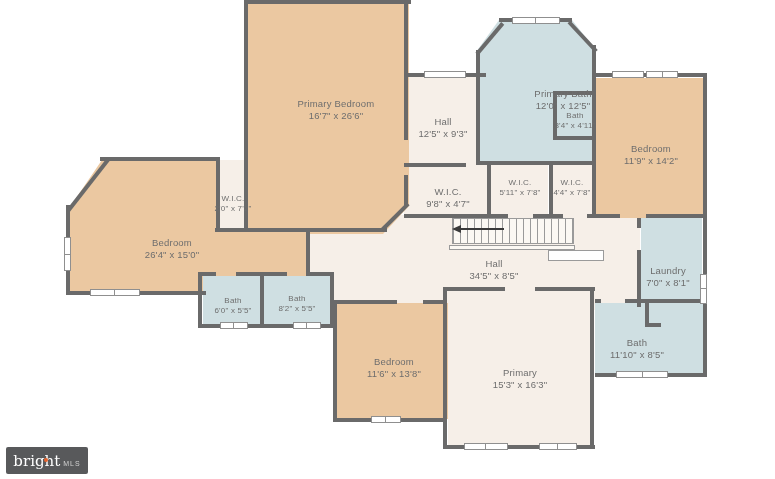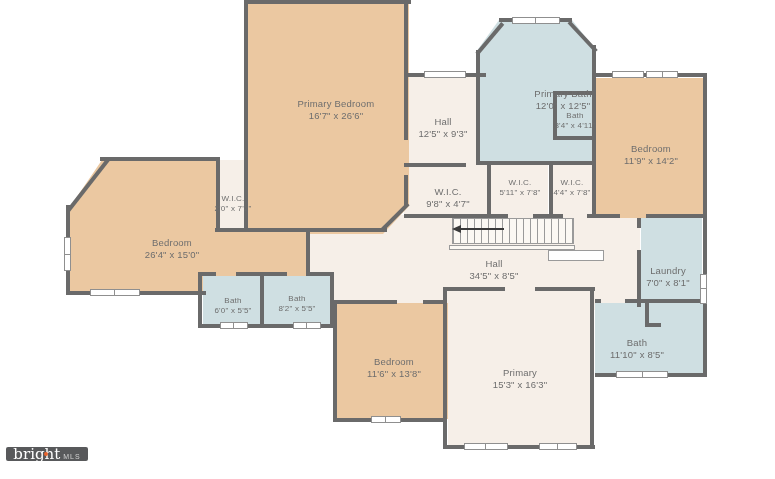--- a/index.html
+++ b/index.html
@@ -18,21 +18,21 @@
   .lbl span{display:block;}
   .lbl.sm{font-size:8px;line-height:1.2;}
   .stairs{position:absolute;left:452px;top:218px;width:122px;height:26px;box-sizing:border-box;
           border:1px solid #9a9a9a;background:
           repeating-linear-gradient(90deg,#9a9a9a 0 1px,#fbf8f3 1px 7px);}
   .rail{position:absolute;left:449px;top:245px;width:126px;height:5px;background:#fbf8f3;border:1px solid #9a9a9a;box-sizing:border-box;}
   .landing{position:absolute;left:548px;top:250px;width:56px;height:11px;background:#ffffff;border:1px solid #9a9a9a;box-sizing:border-box;}
   .arrow-line{position:absolute;left:460px;top:228px;width:44px;height:2px;background:#3a3a3a;}
   .arrow-head{position:absolute;left:452px;top:225px;width:0;height:0;
               border-top:4px solid transparent;border-bottom:4px solid transparent;border-right:9px solid #3a3a3a;}
-  .logo{position:absolute;left:6px;top:447px;width:82px;height:14px;background:#58595b;border-radius:2px;
+  .logo{position:absolute;left:6px;top:447px;width:82px;height:27px;background:#58595b;border-radius:2px;
         display:flex;align-items:center;justify-content:center;}
   .logo-bright{font-family:"DejaVu Serif", serif;font-size:15px;color:#ffffff;position:relative;}
   .logo-dot{position:absolute;width:4px;height:4px;border-radius:50%;background:#e8622b;margin-left:-2px;margin-top:-1px;}
   .logo-mls{font-size:7px;color:#d2d2d2;letter-spacing:1px;margin-left:3px;margin-top:5px;}
 </style>
 </head>
 <body>
 
 <div class="canvas">
 

